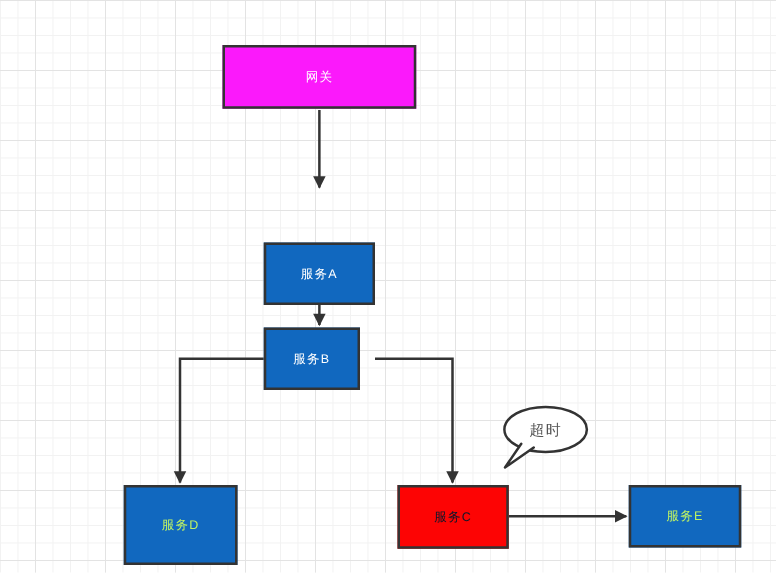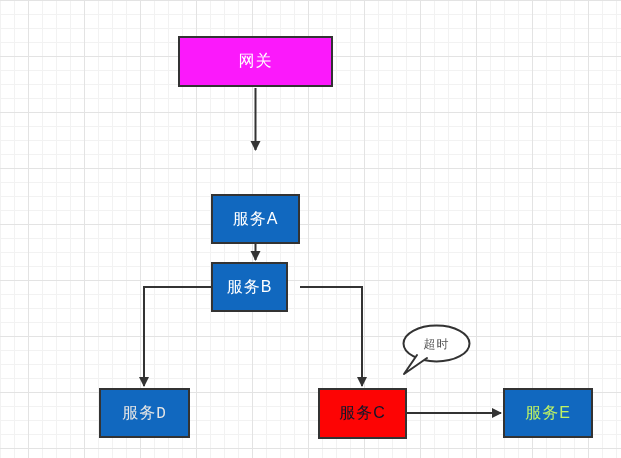--- a/index.html
+++ b/index.html
@@ -26,21 +26,21 @@
     top: 0;
     left: 0;
   }
   .node {
     position: absolute;
     box-sizing: border-box;
     border: 2px solid #333333;
     display: flex;
     align-items: center;
     justify-content: center;
-    font-size: 16px;
+    font-size: 10px;
     letter-spacing: 1px;
     cursor: default;
     user-select: none;
   }
   .bubble-label {
     font-size: 12px;
     fill: #555555;
     text-anchor: middle;
     dominant-baseline: middle;
     letter-spacing: 1px;
@@ -71,18 +71,18 @@
       <path id="bubble-tail-fill" fill="#ffffff" stroke="none" d="M417,355 L404,374 L427,358 z"></path>
       <path id="bubble-tail-stroke" fill="none" stroke="#333333" stroke-width="2" stroke-linecap="round" stroke-linejoin="round" d="M417,355 L404,374 L427,358"></path>
       <text id="bubble-text" class="bubble-label" x="436.5" y="344.5" fill="#555555">超时</text>
     </g>
   </svg>
 
   <div id="node-layer" class="layer">
       <div class="node" style="left: 178px; top: 36px; width: 155px; height: 51px; background: rgb(251, 25, 251); color: rgb(255, 255, 255); border-color: rgb(51, 51, 51);">网关</div>
       <div class="node" style="left: 211px; top: 152px; width: 89px; height: 50px; background: rgb(17, 104, 191); color: rgb(255, 255, 255); border-color: rgb(51, 51, 51); margin-top: 42px;">服务A</div>
       <div class="node" style="left: 211px; top: 262px; width: 77px; height: 50px; background: rgb(17, 104, 191); color: rgb(255, 255, 255); border-color: rgb(51, 51, 51);">服务B</div>
-      <div class="node" style="left: 99px; top: 388px; width: 91px; height: 50px; background: rgb(17, 104, 191); color: #e5e5e5; border-color: rgb(51, 51, 51); font-family: Liberation Mono, monospace;">服务D</div>
+      <div class="node" style="left: 99px; top: 388px; width: 91px; height: 64px; background: rgb(17, 104, 191); color: #bef264; border-color: rgb(51, 51, 51);">服务D</div>
       <div class="node" style="left: 318px; top: 388px; width: 89px; height: 51px; background: rgb(253, 4, 4); color: #0f172a; border-color: rgb(51, 51, 51);">服务C</div>
       <div class="node" style="left: 503px; top: 388px; width: 90px; height: 50px; background: rgb(17, 104, 191); color: #bef264; border-color: rgb(51, 51, 51);">服务E</div>
     </div>
 
 </div>
 
 </body></html>

